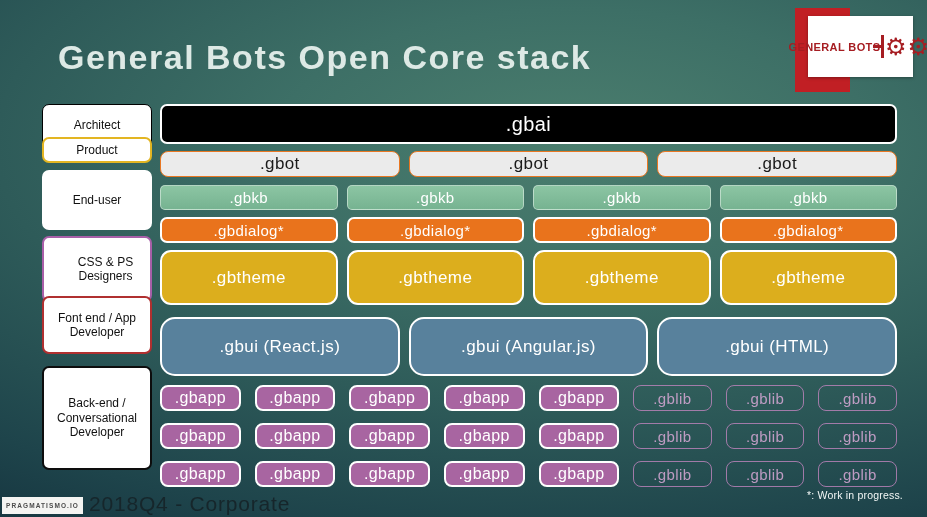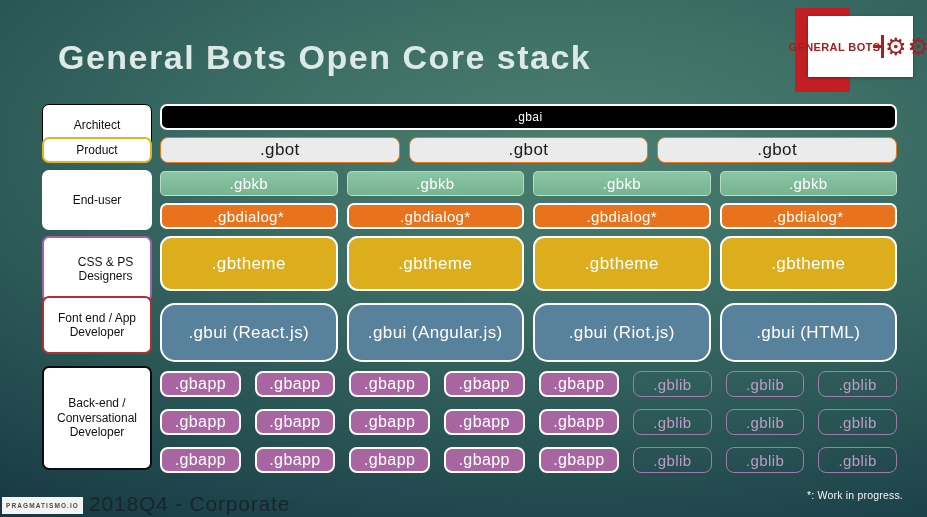--- a/index.html
+++ b/index.html
@@ -50,21 +50,21 @@
   
   .stack { position:absolute; left:160px; top:104px; width:737px; }
   .row { display:flex; gap:9px; }
   .box {
     flex:1; display:flex; align-items:center; justify-content:center;
     color:#fff; letter-spacing:.4px; white-space:nowrap;
   }
 
   .gbai-row { margin-bottom:7px; }
   .gbai {
-    height:26px; background:#000; border:2px solid #fff; border-radius:7px; font-size:12px;
+    height:40px; background:#000; border:2px solid #fff; border-radius:7px; font-size:20px;
   }
   .gbot-row { margin-bottom:8px; }
   .gbot {
     height:26px; background:#ebebeb; border:1.5px solid #e87722; border-radius:8px;
     color:#1a1a1a; font-size:17px;
   }
   .gbkb-row { margin-bottom:7px; }
   .gbkb {
     height:25px; background:linear-gradient(#8cc5a3,#76b391); border:1px solid rgba(255,255,255,.45);
     border-radius:5px; font-size:15px;
@@ -160,21 +160,20 @@
     <div class="row gbtheme-row">
       <div class="box gbtheme">.gbtheme</div>
       <div class="box gbtheme">.gbtheme</div>
       <div class="box gbtheme">.gbtheme</div>
       <div class="box gbtheme">.gbtheme</div>
     </div>
 
     <div class="row gbui-row">
       <div class="box gbui">.gbui (React.js)</div>
       <div class="box gbui">.gbui (Angular.js)</div>
-      <div class="box gbui">.gbui (Riot.js)</div>
       <div class="box gbui">.gbui (HTML)</div>
     </div>
 
     <div class="row dev-row">
       <div class="box gbapp">.gbapp</div>
       <div class="box gbapp">.gbapp</div>
       <div class="box gbapp">.gbapp</div>
       <div class="box gbapp">.gbapp</div>
       <div class="box gbapp">.gbapp</div>
       <div class="box gblib">.gblib</div>

